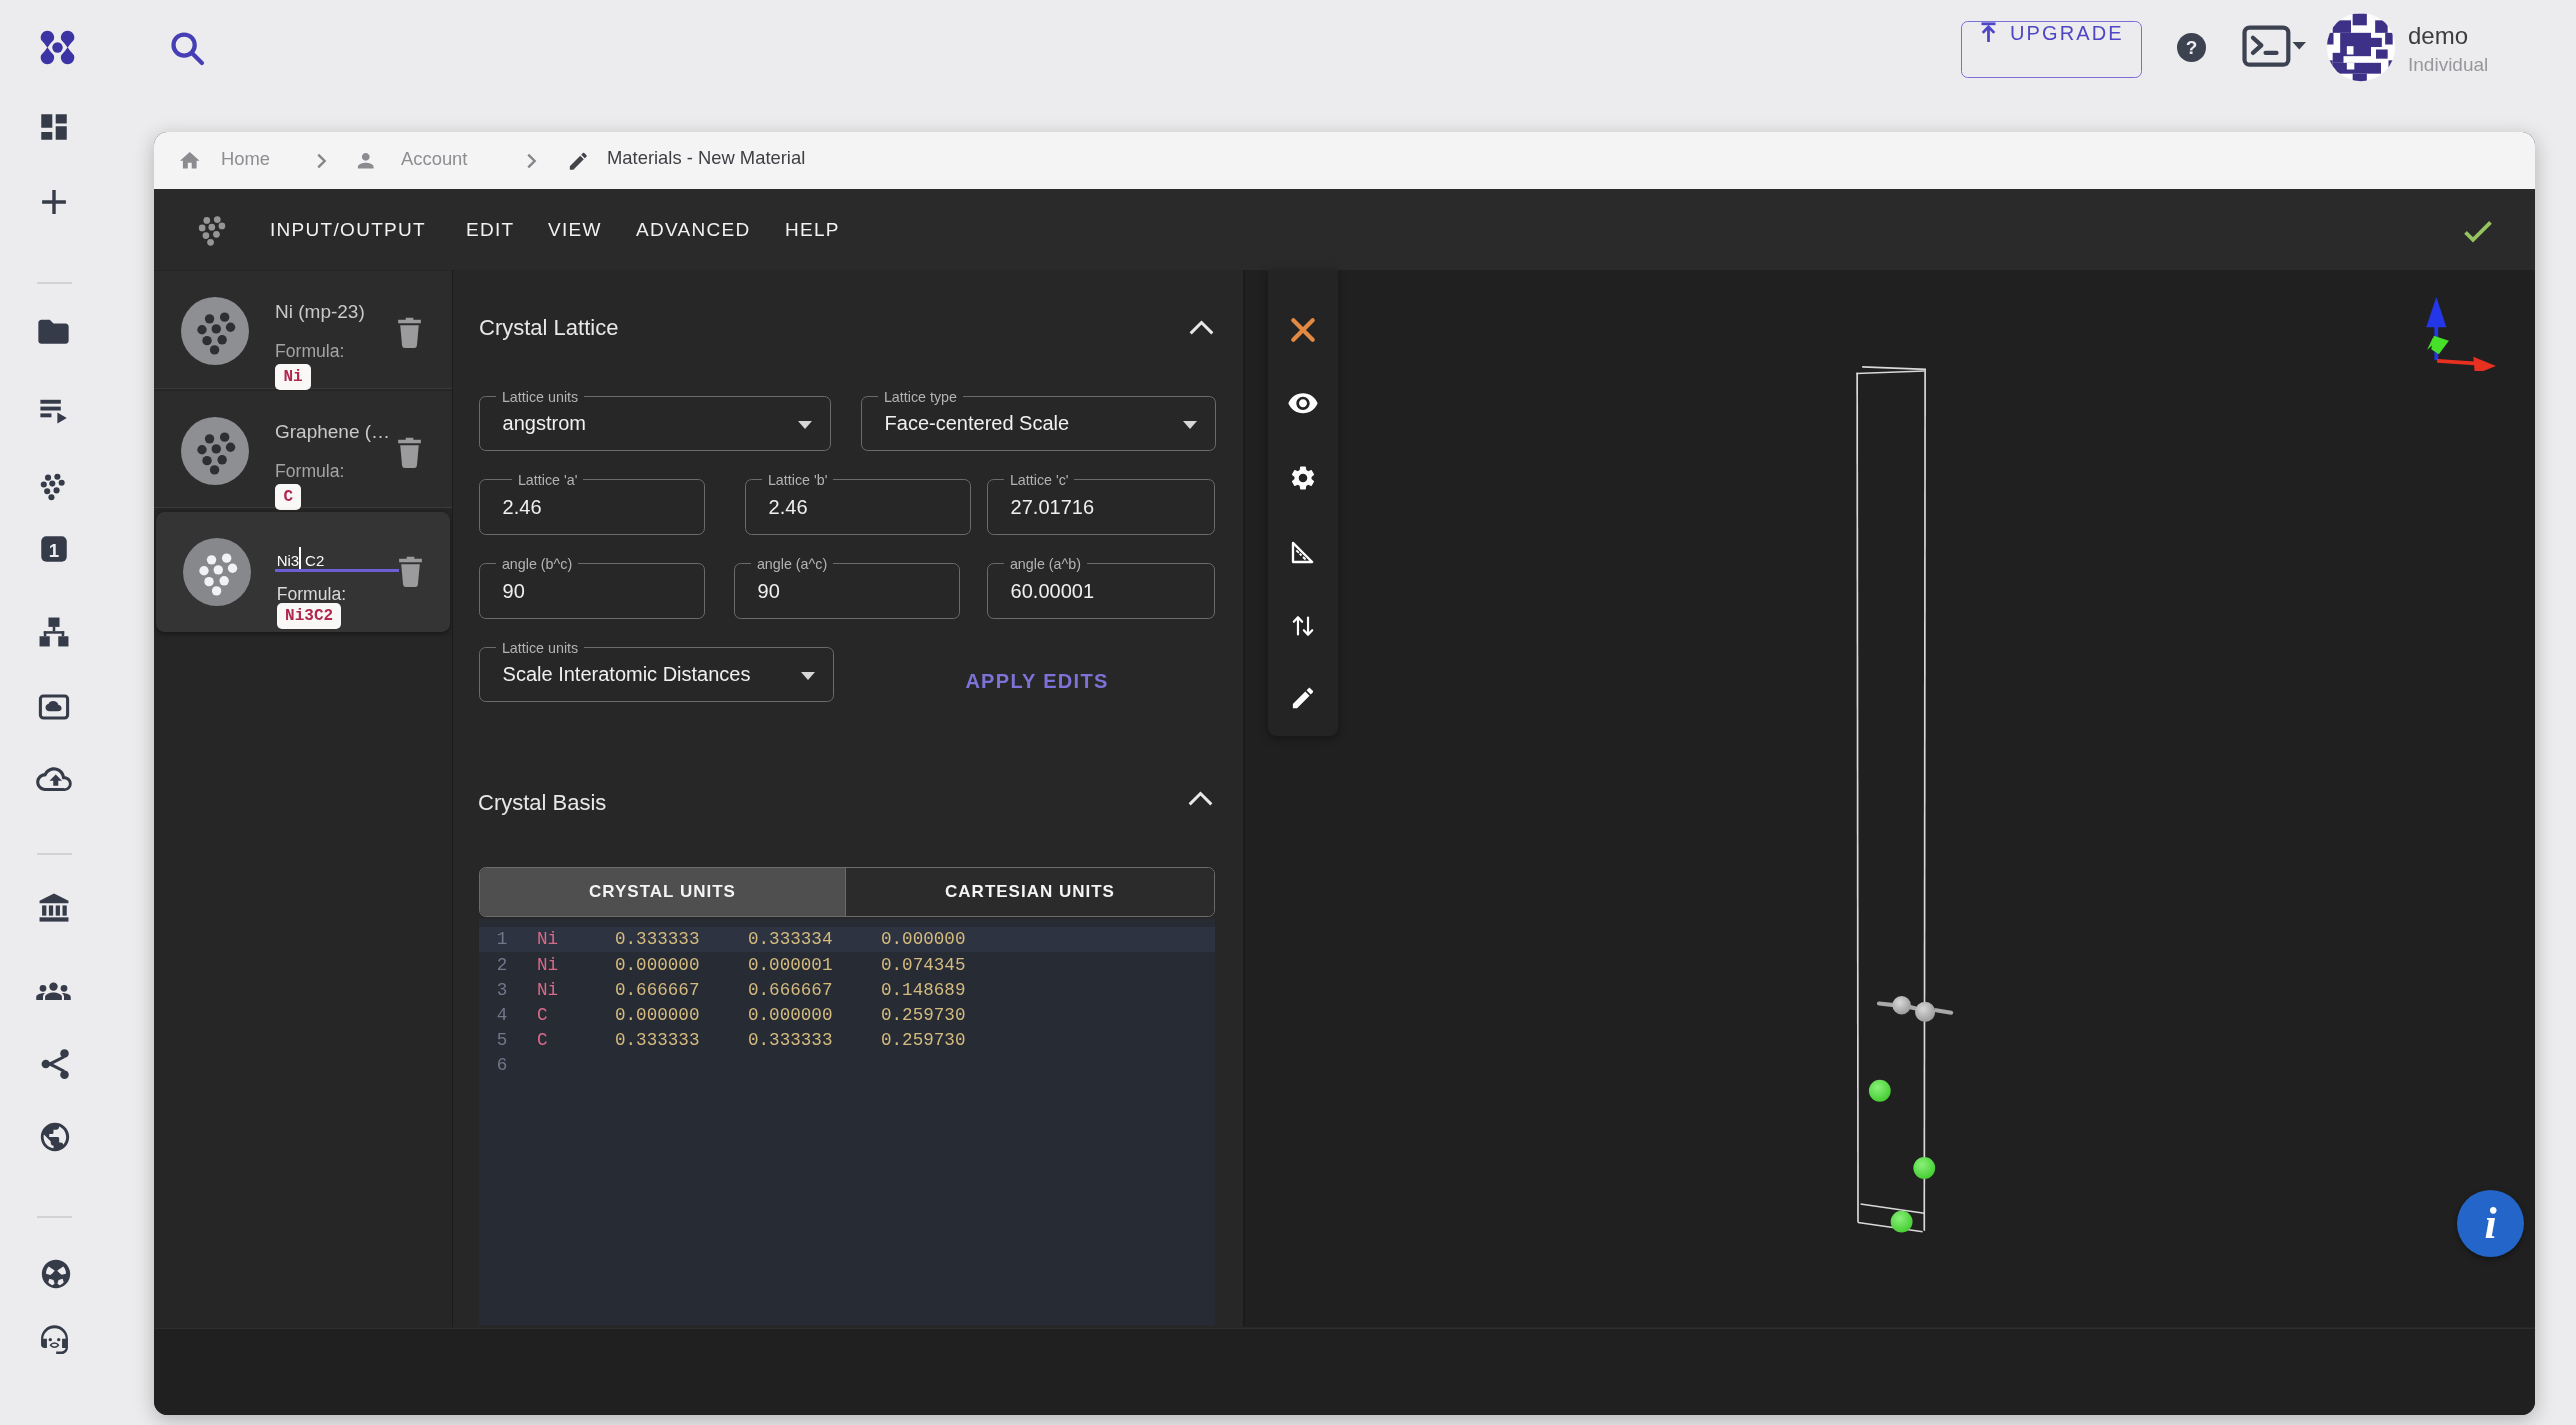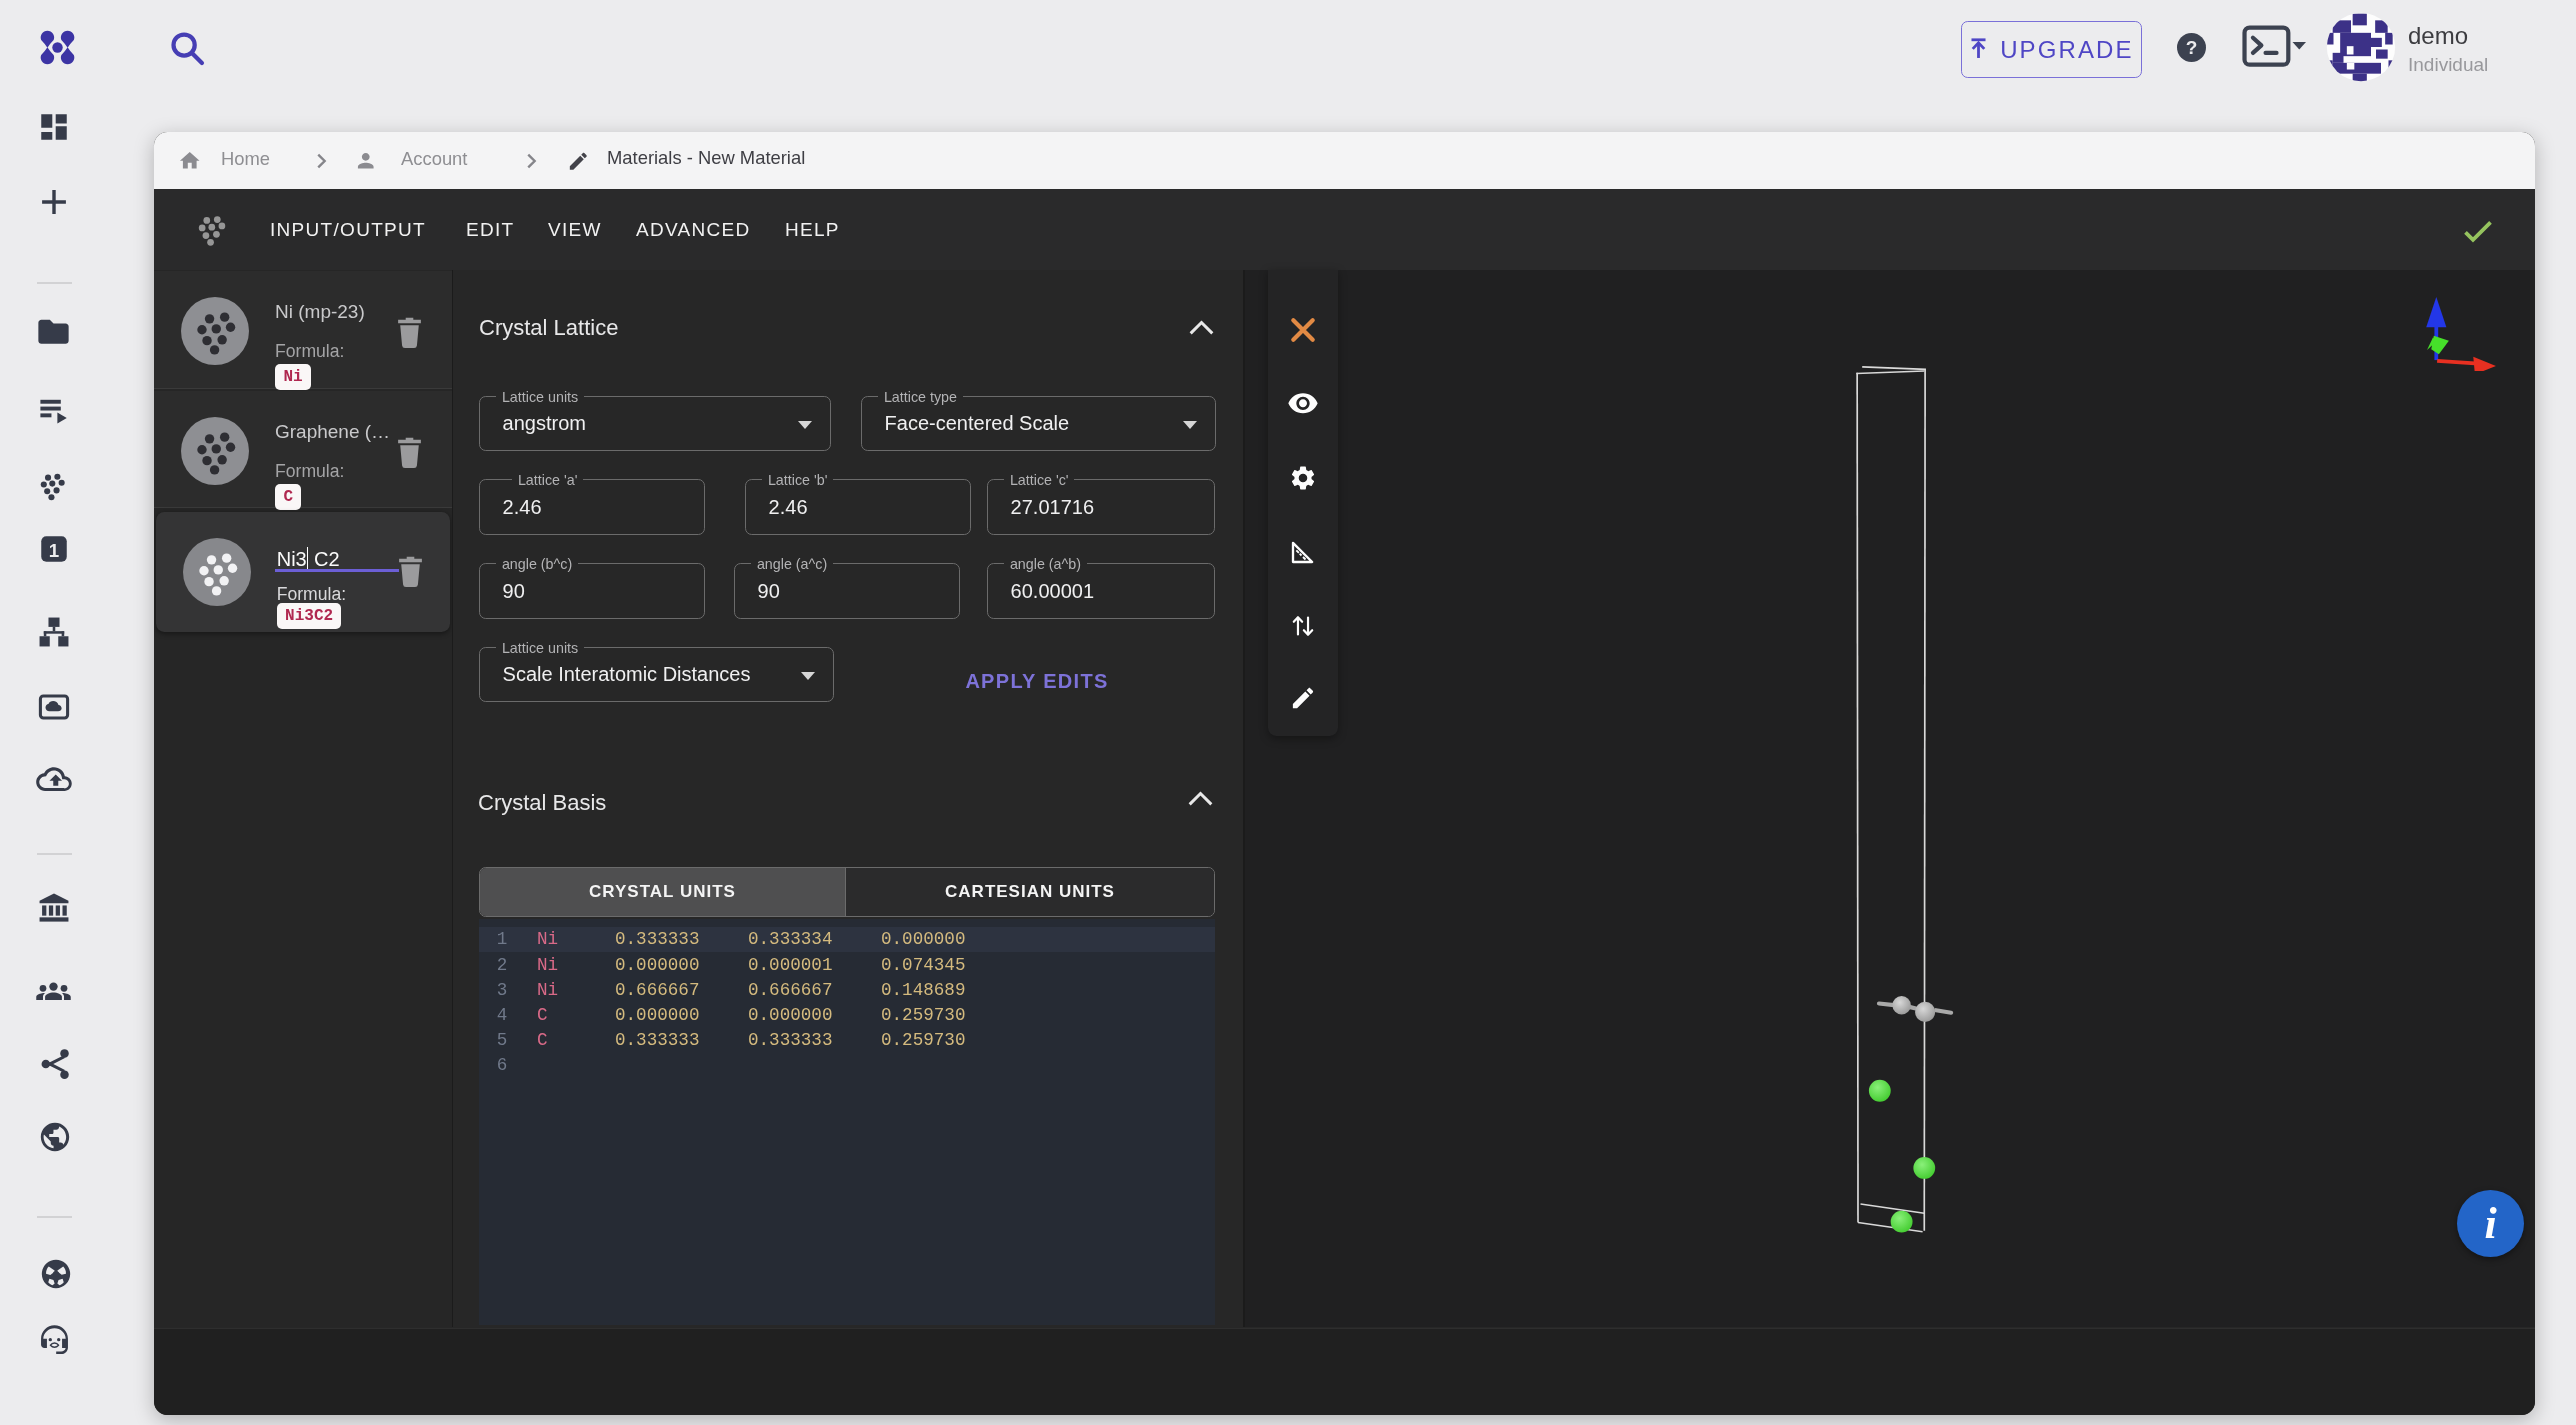--- a/index.html
+++ b/index.html
@@ -2,21 +2,21 @@
 <html style="font-size:13.4px"><head>
 <meta charset="utf-8">
 <style>
   * { margin:0; padding:0; box-sizing:border-box; }
   html,body { width:2576px; height:1426px; overflow:hidden; }
   body { background:#ececee; font-family:"Liberation Sans", sans-serif; position:relative; }
   .abs { position:absolute; }
 
   
   #upgrade { left:1961px; top:21px; width:181px; height:57px; border:1.7px solid #7a70d8; border-radius:6.7px;
-    color:#4f46c5; font-size:24px; font-weight:500; letter-spacing:2.1px; display:flex; align-items:center; justify-content:center; gap:11.7px; }
+    color:#4f46c5; font-size:20px; font-weight:500; letter-spacing:2.1px; display:flex; align-items:flex-start; justify-content:center; gap:11.7px; }
   #helpq { left:2177px; top:33px; width:29px; height:29px; border-radius:50%; background:#3c4250; color:#ececee;
     font-size:19px; font-weight:700; display:flex; align-items:center; justify-content:center; }
   #demo-name { left:2408px; top:22px; font-size:24px; color:#3c3c40; }
   #demo-sub  { left:2408px; top:54px; font-size:19px; color:#98989c; }
 
   
   #panel { left:154px; top:132px; width:2381px; height:1283px; border-radius:13.4px; overflow:hidden;
     background:#272727; box-shadow:0 5px 20px rgba(0,0,0,0.25); }
   #crumbs { position:absolute; left:0; top:0; width:100%; height:57px; background:#f4f4f5;
     display:flex; align-items:center; color:#8e8e92; font-size:17.6px; }
@@ -311,21 +311,21 @@
           <circle cx="34" cy="26" r="5.6"></circle>
             <circle cx="52" cy="24" r="5.6"></circle>
           <circle cx="25" cy="39" r="5.6"></circle>
             <circle cx="42" cy="38" r="5.6"></circle>
             <circle cx="59" cy="36" r="5.6"></circle>
           <circle cx="31" cy="52" r="5.6"></circle>
             <circle cx="49" cy="51" r="5.6"></circle>
             <circle cx="40" cy="63" r="5.6"></circle>
         </g>
       </svg>
-      <div class="mtitle" style="top:35px; color:#fbfbfb; font-size:20px;">Ni3<span style="display:inline-block; width:1.7px; height:22px; background:#fff; vertical-align:-3.4px;"></span> C2</div>
+      <div class="mtitle" style="top:35px; color:#fbfbfb; font-size:15px;">Ni3<span style="display:inline-block; width:1.7px; height:22px; background:#fff; vertical-align:-3.4px;"></span> C2</div>
       <div style="position:absolute; left:119px; top:57px; width:124px; height:3.4px; background:#6c5fd6;"></div>
       <div class="mform" style="top:72px; color:#d9d9db;">Formula:</div>
       <div class="chip" style="top:91px;">Ni3C2</div>
       <svg style="position:absolute; left:241px; top:42px;" width="27" height="34" viewBox="0 0 32 40" fill="#9b9b9d">
         <path d="M5 12 h22 l-2.2 24 a3.4 3.4 0 0 1-3.4 3H10.6 a3.4 3.4 0 0 1-3.4-3z"></path>
         <path d="M2.5 5.5 h27 v4 h-27z M11.5 3 h9 v4 h-9z"></path>
       </svg>
     </div>
   </div>
   <div class="vdiv" style="left:298px;"></div>

